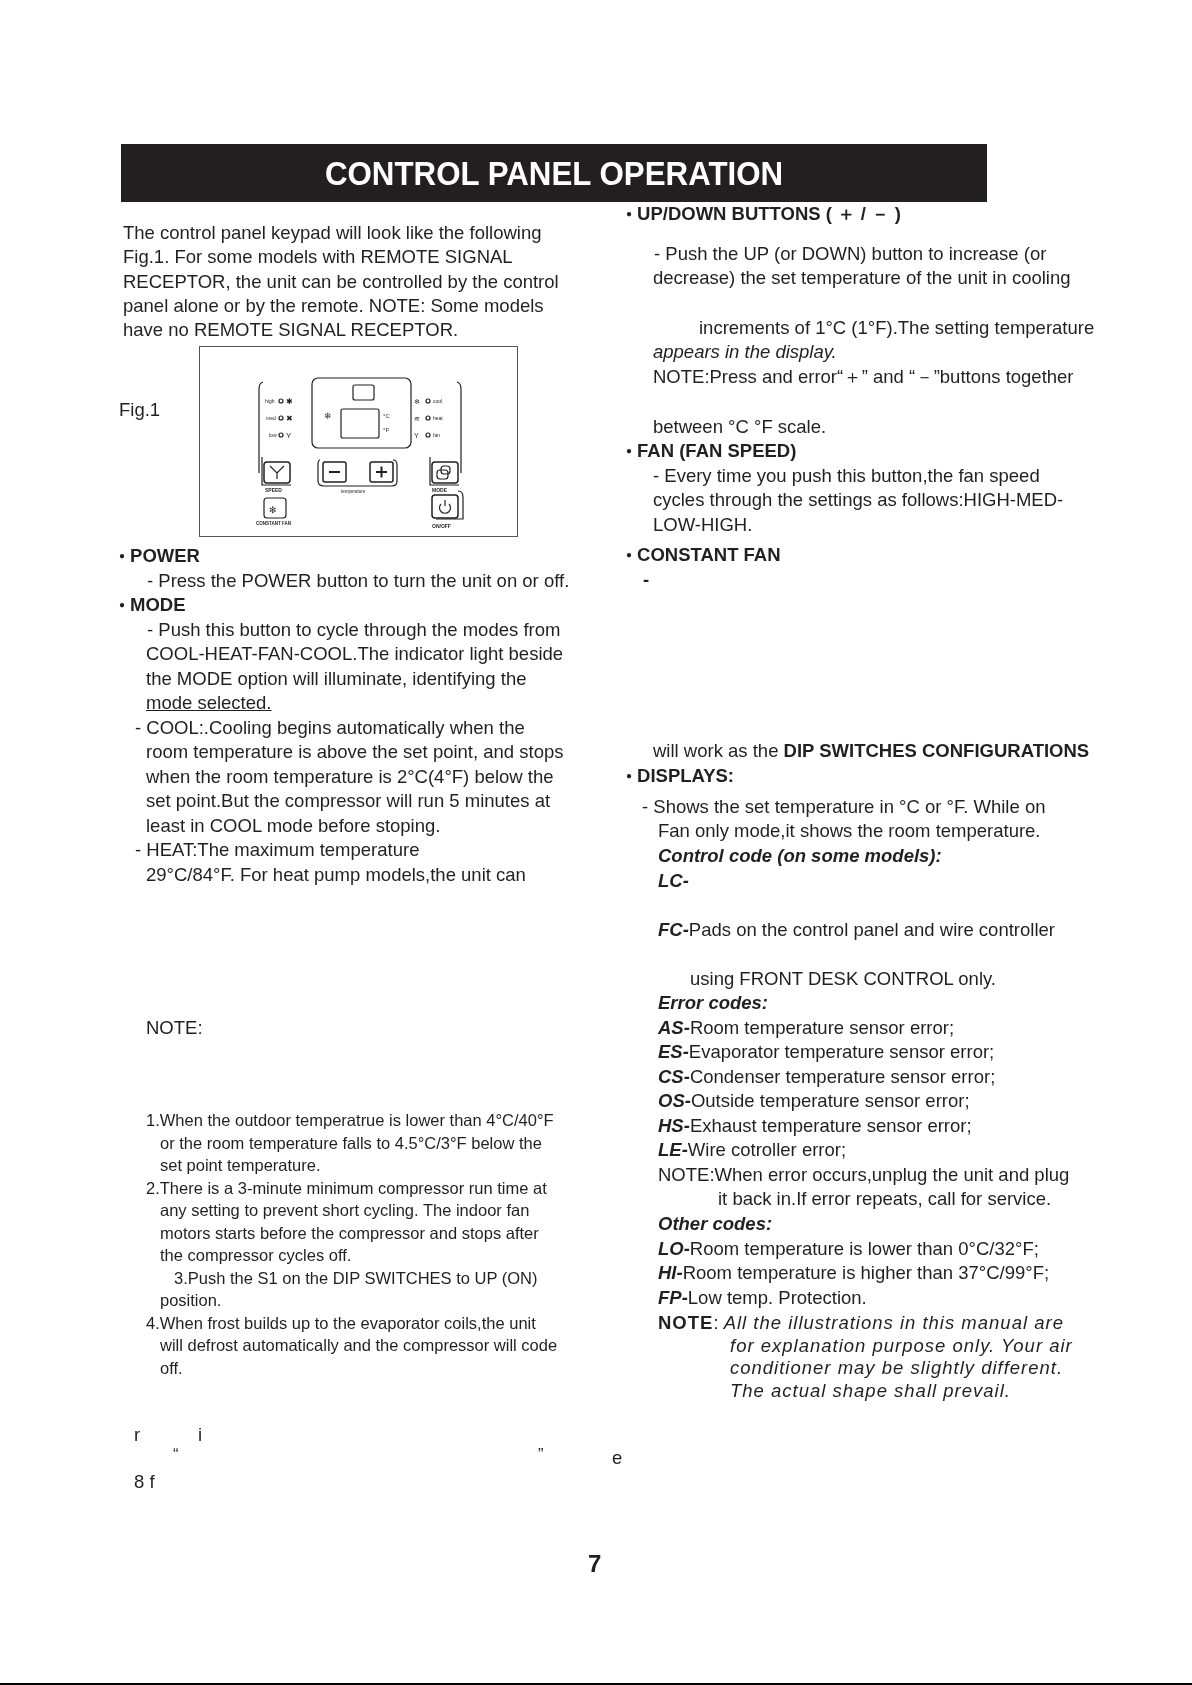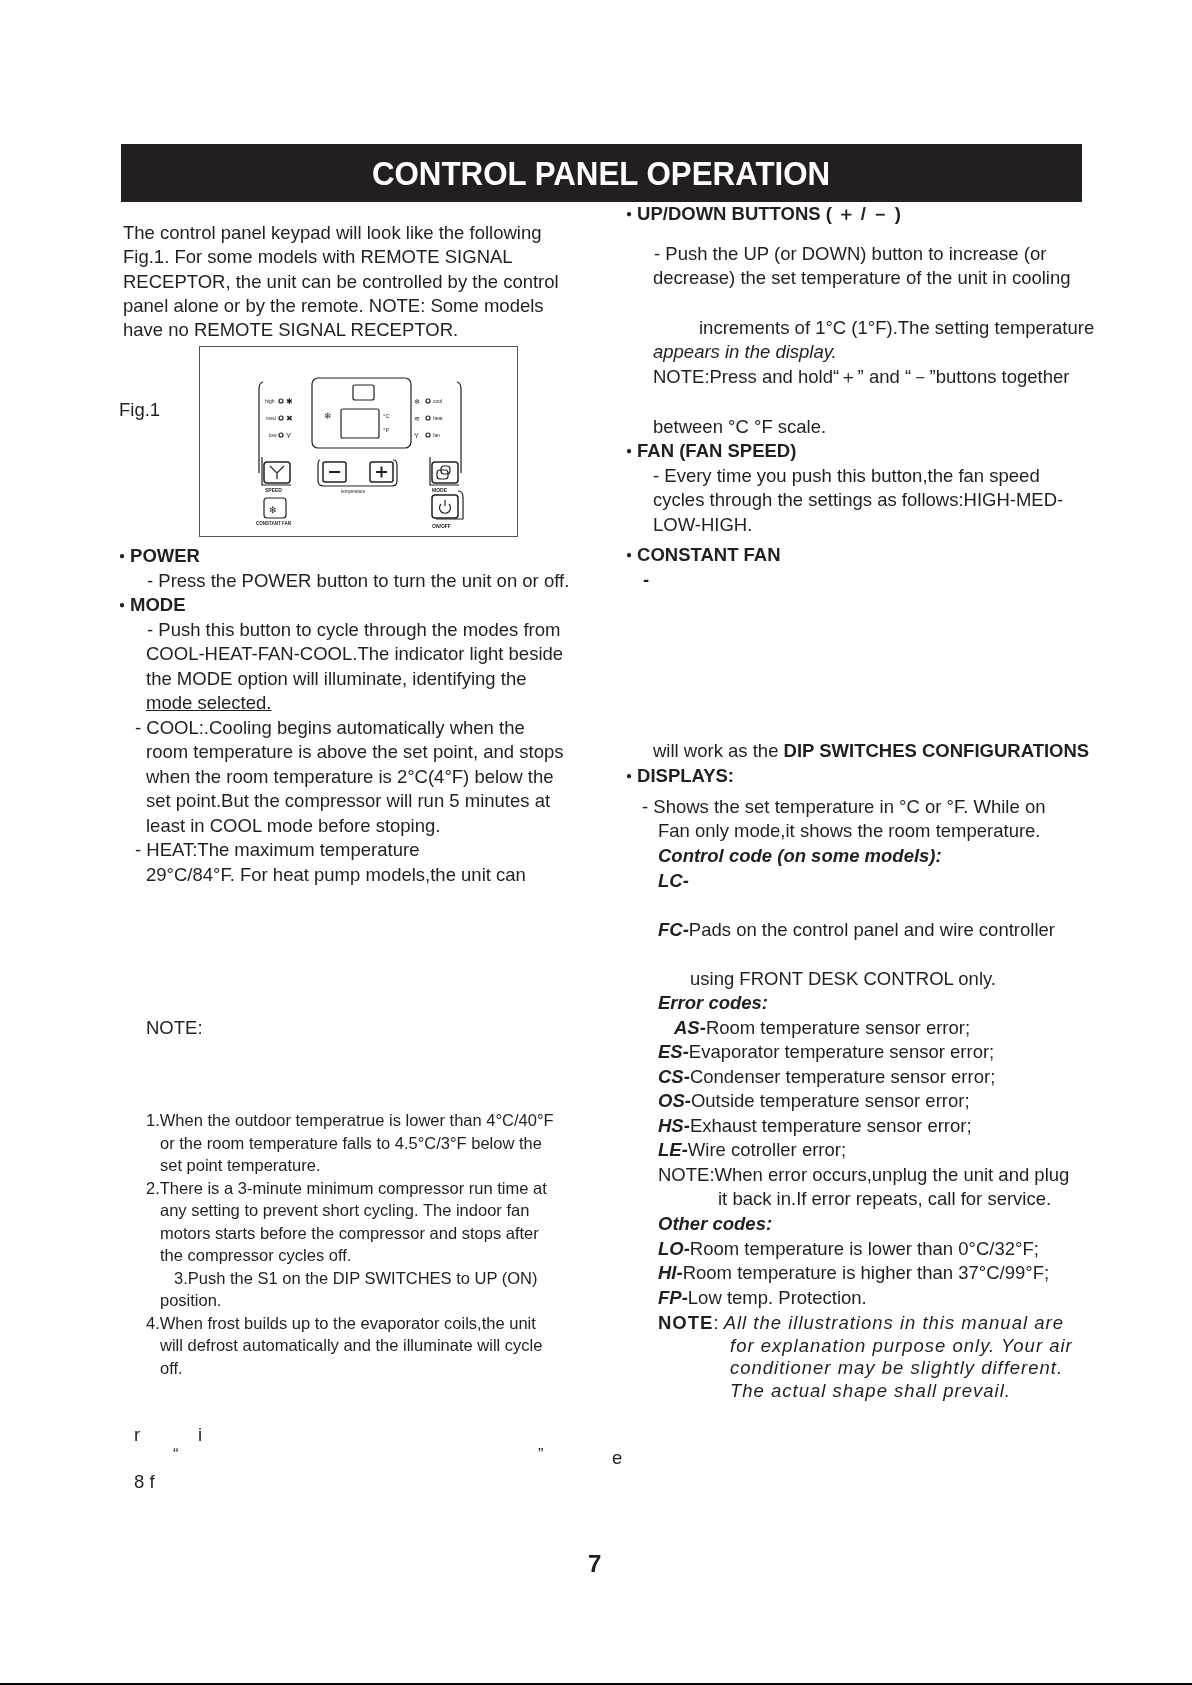--- a/index.html
+++ b/index.html
@@ -4,21 +4,21 @@
 <style>
   html,body{margin:0;padding:0;background:#ffffff;}
   body{width:1192px;height:1685px;position:relative;overflow:hidden;
        font-family:"Liberation Sans", sans-serif;color:#231f20;}
   .abs{position:absolute;white-space:nowrap;}
   .txt{font-size:18.5px;line-height:24.5px;}
   .sm{font-size:16.5px;line-height:22.5px;}
   .b{font-weight:bold;}
   .bi{font-weight:bold;font-style:italic;}
   .it{font-style:italic;letter-spacing:1px;}
-  .banner{position:absolute;left:121px;top:144px;width:961px;height:58px;background:#231f20;
+  .banner{position:absolute;left:121px;top:144px;width:866px;height:58px;background:#231f20;
           display:flex;align-items:center;justify-content:center;}
   .banner span{color:#fff;font-weight:bold;font-size:34px;letter-spacing:0px;transform:scaleX(0.92);}
   .bullet::before{content:"\25CF";font-size:10px;position:relative;top:-3px;margin-right:5px;}
   .fig{position:absolute;left:199px;top:346px;width:317px;height:189px;border:1px solid #555;}
   .fig svg{position:absolute;left:0;top:0;}
   .pagenum{position:absolute;left:588px;top:1550px;font-weight:bold;font-size:24px;}
   .bottomline{position:absolute;left:0;top:1683px;width:1192px;height:2px;background:#000;}
 </style>
 </head>
 <body>
@@ -132,38 +132,38 @@
   <div class="abs sm" style="left:146px;top:1109px;">1.When the outdoor temperatrue is lower than 4°C/40°F</div>
   <div class="abs sm" style="left:160px;top:1132px;">or the room temperature falls to 4.5°C/3°F below the</div>
   <div class="abs sm" style="left:160px;top:1154px;">set point temperature.</div>
   <div class="abs sm" style="left:146px;top:1177px;">2.There is a 3-minute minimum compressor run time at</div>
   <div class="abs sm" style="left:160px;top:1199px;">any setting to prevent short cycling. The indoor fan</div>
   <div class="abs sm" style="left:160px;top:1222px;">motors starts before the compressor and stops after</div>
   <div class="abs sm" style="left:160px;top:1244px;">the compressor cycles off.</div>
   <div class="abs sm" style="left:146px;top:1267px;margin-left:28px;">3.Push the  S1  on the DIP SWITCHES to UP (ON)</div>
   <div class="abs sm" style="left:160px;top:1289px;">position.</div>
   <div class="abs sm" style="left:146px;top:1312px;">4.When frost builds up to the evaporator coils,the unit</div>
-  <div class="abs sm" style="left:160px;top:1334px;">will defrost automatically and the illuminate will cycle</div>
+  <div class="abs sm" style="left:160px;top:1334px;">will defrost automatically and the compressor will code</div>
   <div class="abs sm" style="left:160px;top:1357px;">off.</div>
 </div>
 
 <div class="abs txt" style="left:134px;top:1423px;">r</div>
 <div class="abs txt" style="left:198px;top:1423px;">i</div>
 <div class="abs sm" style="left:173px;top:1443px;">“</div>
 <div class="abs sm" style="left:538px;top:1443px;">”</div>
 <div class="abs txt" style="left:612px;top:1446px;">e</div>
 <div class="abs txt" style="left:134px;top:1470px;">8 f</div>
 
 <div>
   <div class="abs txt b bullet" style="left:626px;top:202px;text-align:right;">UP/DOWN BUTTONS ( ＋ / －  )</div>
   <div class="abs txt" style="left:654px;top:242px;">- Push the UP (or DOWN) button to increase (or</div>
   <div class="abs txt" style="left:653px;top:266px;">decrease) the set temperature of the unit in cooling</div>
   <div class="abs txt" style="left:653px;top:316px;margin-left:46px;">increments of 1°C (1°F).The setting temperature</div>
   <div class="abs txt" style="left:653px;top:340px;font-style:italic;">appears in the display.</div>
-  <div class="abs txt" style="left:653px;top:365px;">NOTE:Press and hold“＋” and “－”buttons together</div>
+  <div class="abs txt" style="left:653px;top:365px;">NOTE:Press and error“＋” and “－”buttons together</div>
   <div class="abs txt" style="left:653px;top:415px;">between °C       °F scale.</div>
 </div>
 
 <div>
   <div class="abs txt b bullet" style="left:626px;top:439px;">FAN (FAN SPEED)</div>
   <div class="abs txt" style="left:653px;top:464px;">- Every time you push this button,the fan speed</div>
   <div class="abs txt" style="left:653px;top:488px;">cycles through the settings as follows:HIGH-MED-</div>
   <div class="abs txt" style="left:653px;top:513px;">LOW-HIGH.</div>
 </div>
 
@@ -180,21 +180,21 @@
   <div class="abs txt" style="left:642px;top:795px;">- Shows the set temperature in °C or °F. While on</div>
   <div class="abs txt" style="left:658px;top:819px;">Fan only mode,it shows the room temperature.</div>
   <div class="abs txt bi" style="left:658px;top:844px;">Control code (on some models):</div>
   <div class="abs txt bi" style="left:658px;top:869px;">LC-</div>
   <div class="abs txt" style="left:658px;top:918px;">
     <span class="bi">FC-</span><span>Pads on the control panel and wire controller</span>
   </div>
   <div class="abs txt" style="left:690px;top:967px;">using FRONT DESK CONTROL only.</div>
 
   <div class="abs txt bi" style="left:658px;top:991px;">Error codes:</div>
-  <div class="abs txt" style="left:658px;top:1016px;margin-left:16px;"><span class="bi">AS-</span><span>Room temperature sensor error;</span></div>
+  <div class="abs txt" style="left:658px;top:1016px;"><span class="bi">AS-</span><span>Room temperature sensor error;</span></div>
   <div class="abs txt" style="left:658px;top:1040px;"><span class="bi">ES-</span><span>Evaporator temperature sensor error;</span></div>
   <div class="abs txt" style="left:658px;top:1065px;"><span class="bi">CS-</span><span>Condenser temperature sensor error;</span></div>
   <div class="abs txt" style="left:658px;top:1089px;"><span class="bi">OS-</span><span>Outside temperature sensor error;</span></div>
   <div class="abs txt" style="left:658px;top:1114px;"><span class="bi">HS-</span><span>Exhaust temperature sensor error;</span></div>
   <div class="abs txt" style="left:658px;top:1138px;"><span class="bi">LE-</span><span>Wire cotroller error;</span></div>
   <div class="abs txt" style="left:658px;top:1163px;">NOTE:When error occurs,unplug the unit and plug</div>
   <div class="abs txt" style="left:718px;top:1187px;">it back in.If error repeats, call for service.</div>
 
   <div class="abs txt bi" style="left:658px;top:1212px;">Other codes:</div>
   <div class="abs txt" style="left:658px;top:1237px;"><span class="bi">LO-</span><span>Room temperature is lower than 0°C/32°F;</span></div>

